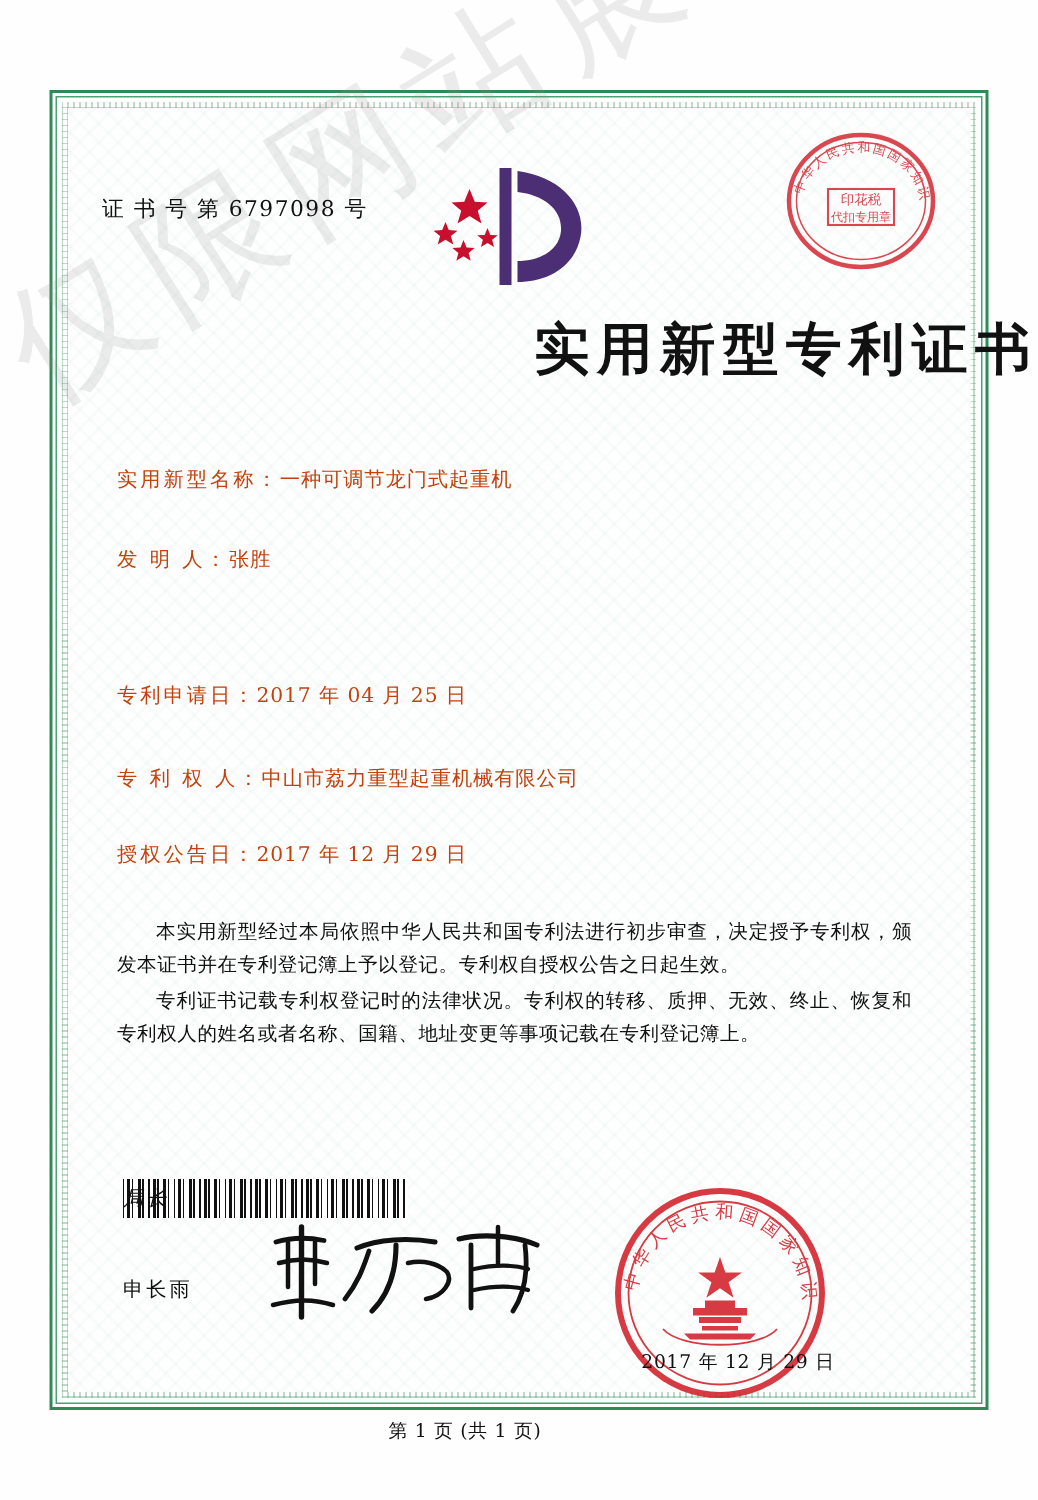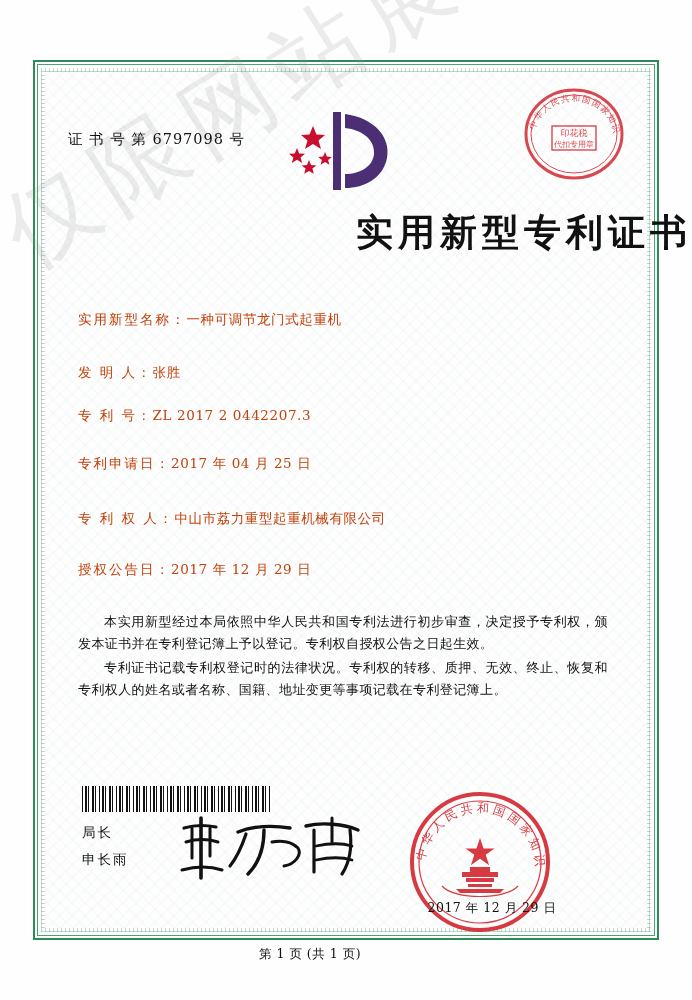--- a/index.html
+++ b/index.html
@@ -166,21 +166,21 @@
   }
 
   
   .sig-label {
     position: absolute;
     left: 82px;
     font-size: 13.5px;
     letter-spacing: 2px;
     color: #111;
   }
-  .sig-title { top: 824px; }
+  .sig-title { top: 790px; font-style: italic; }
   .sig-name  { top: 851px; }
 
   #signature {
     position: absolute;
     left: 172px; top: 812px;
     width: 200px; height: 72px;
   }
 
   
   #seal-small {
@@ -237,23 +237,20 @@
     <polygon points="42,44 43.9,48.6 48.8,48.9 45.1,51.9 46.4,56.7 42,54 37.6,56.7 38.9,51.9 35.2,48.9 40.1,48.6" fill="#c8102e"></polygon>
   </svg>
 
   <div class="main-title">实用新型专利证书</div>
 
   <div class="field f-name">
     <span class="flabel">实用新型名称：</span><span class="fvalue">一种可调节龙门式起重机</span>
   </div>
   <div class="field f-inv">
     <span class="flabel">发  明  人：</span><span class="fvalue">张胜</span>
-  </div>
-  <div class="field f-patno">
-    <span class="flabel">专  利  号：</span><span class="fvalue">ZL 2017 2 0442207.3</span>
   </div>
   <div class="field f-appdate">
     <span class="flabel">专利申请日：</span><span class="fvalue">2017 年 04 月 25 日</span>
   </div>
   <div class="field f-owner">
     <span class="flabel">专 利 权 人：</span><span class="fvalue">中山市荔力重型起重机械有限公司</span>
   </div>
   <div class="field f-grant">
     <span class="flabel">授权公告日：</span><span class="fvalue">2017 年 12 月 29 日</span>
   </div>

